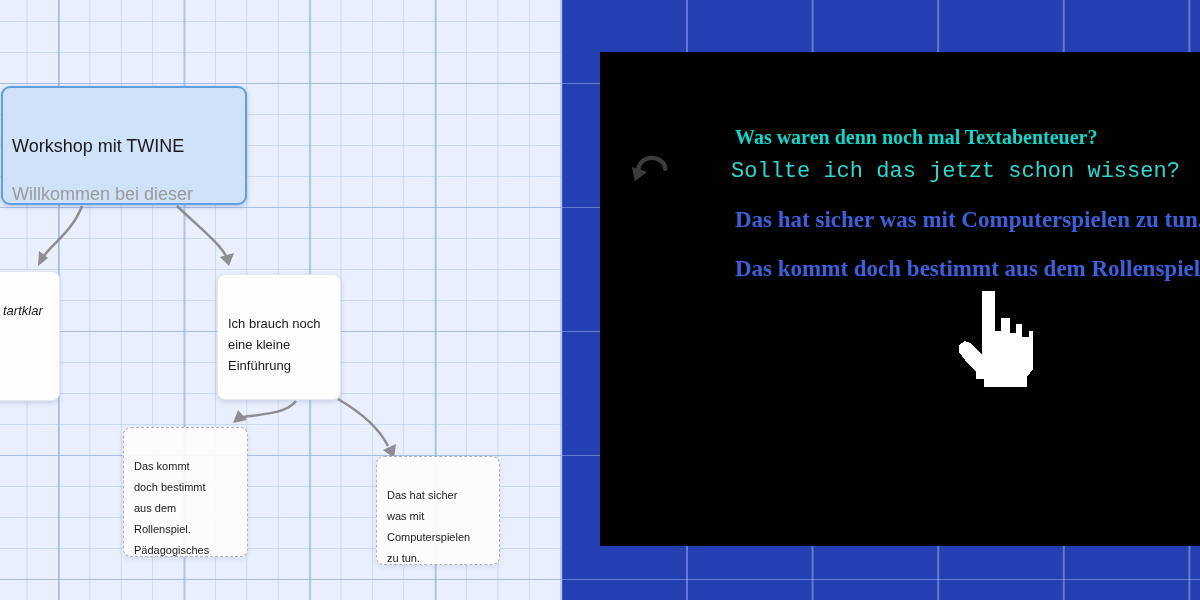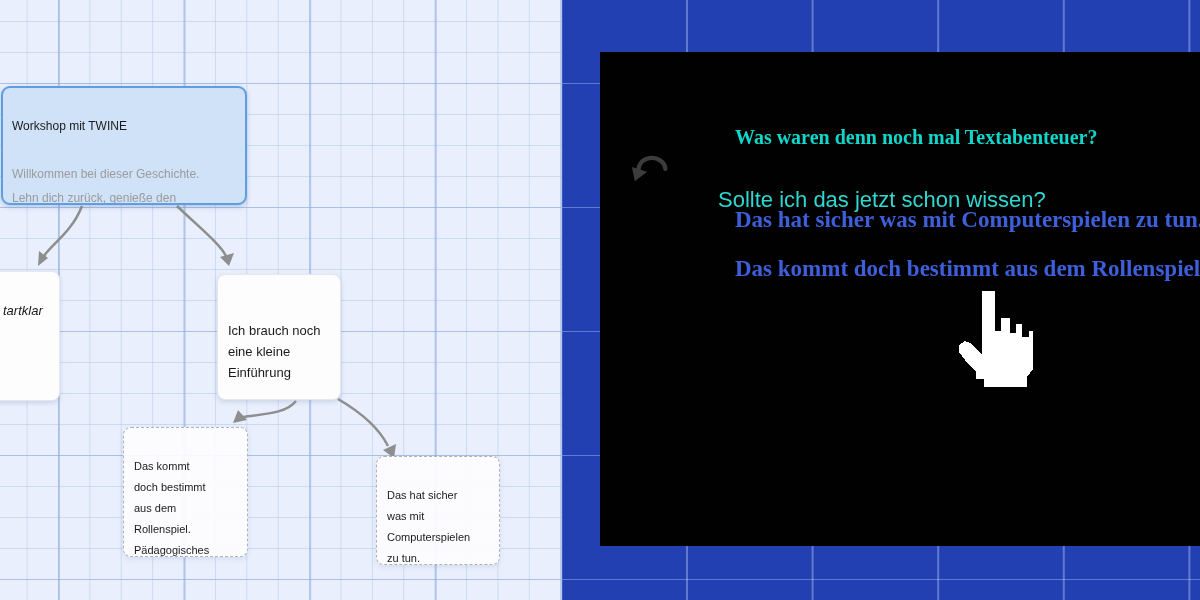--- a/index.html
+++ b/index.html
@@ -23,26 +23,26 @@
   .passage{
     position:absolute;box-sizing:border-box;border-radius:8px;overflow:hidden;
     white-space:pre-line;cursor:pointer;
   }
   .passage .t{color:#1a1a1a;white-space:pre-line;}
   .passage .b{color:#9b9b9b;white-space:pre-line;}
   .p-workshop{
     left:1px;top:86px;width:246px;height:119px;
     background:#cfe2f8;border:2px solid #5f9ee0;border-radius:9px;
     box-shadow:0 2px 5px rgba(90,120,170,.35);
-    font-size:12px;line-height:24px;padding:2px 9px;
+    font-size:18px;line-height:24px;padding:22px 9px;
   }
   .node-white{
     background:#fdfdfe;border:1px solid #e4e7eb;
     box-shadow:0 2px 5px rgba(120,140,180,.28);
-    font-size:13px;line-height:21px;padding:24px 10px;
+    font-size:13px;line-height:21px;padding:17px 10px;
   }
   .node-dashed{
     background:rgba(253,253,254,.92);border:1px dashed #aeb3b9;
     box-shadow:0 2px 5px rgba(120,140,180,.18);
     font-size:11px;line-height:21px;padding:7px 10px;
   }
   .p-startklar{left:-118px;top:271px;width:178px;height:130px;padding:0;}
   .p-startklar .inner{position:absolute;left:120px;top:7px;font-style:italic;}
   .p-einfuehrung{left:217px;top:274px;width:124px;height:126px;}
   .p-daskommt{left:123px;top:427px;width:125px;height:130px;}
@@ -58,22 +58,22 @@
     background-size:125.6px 100%, 100% 124px;
     background-position:124px 0, 0 83px;
   }
   
   .play{
     position:absolute;left:600px;top:52px;width:600px;height:494px;
     background:#010101;overflow:hidden;
   }
   .play .q1{position:absolute;left:135px;top:74px;font-family:"Liberation Serif",serif;
     font-weight:bold;font-size:20px;color:#0fd7cb;white-space:nowrap;}
-  .play .q2{position:absolute;left:118px;top:107px;font-family:Liberation Sans, sans-serif;
-    font-size:22px;color:#2ed8d0;white-space:nowrap;margin-top:28px;}
+  .play .q2{position:absolute;left:131px;top:107px;font-family:Liberation Mono, monospace;
+    font-size:22px;color:#2ed8d0;white-space:nowrap;}
   .play .plink{position:absolute;left:135px;font-family:"Liberation Serif",serif;
     font-weight:bold;font-size:23px;color:#3e5fda;white-space:nowrap;cursor:pointer;}
   .play .l1{top:155px;}
   .play .l2{top:204px;}
   .undo{position:absolute;left:30px;top:92px;}
   .hand{position:absolute;left:354px;top:232px;}
 </style>
 </head>
 <body>
 

